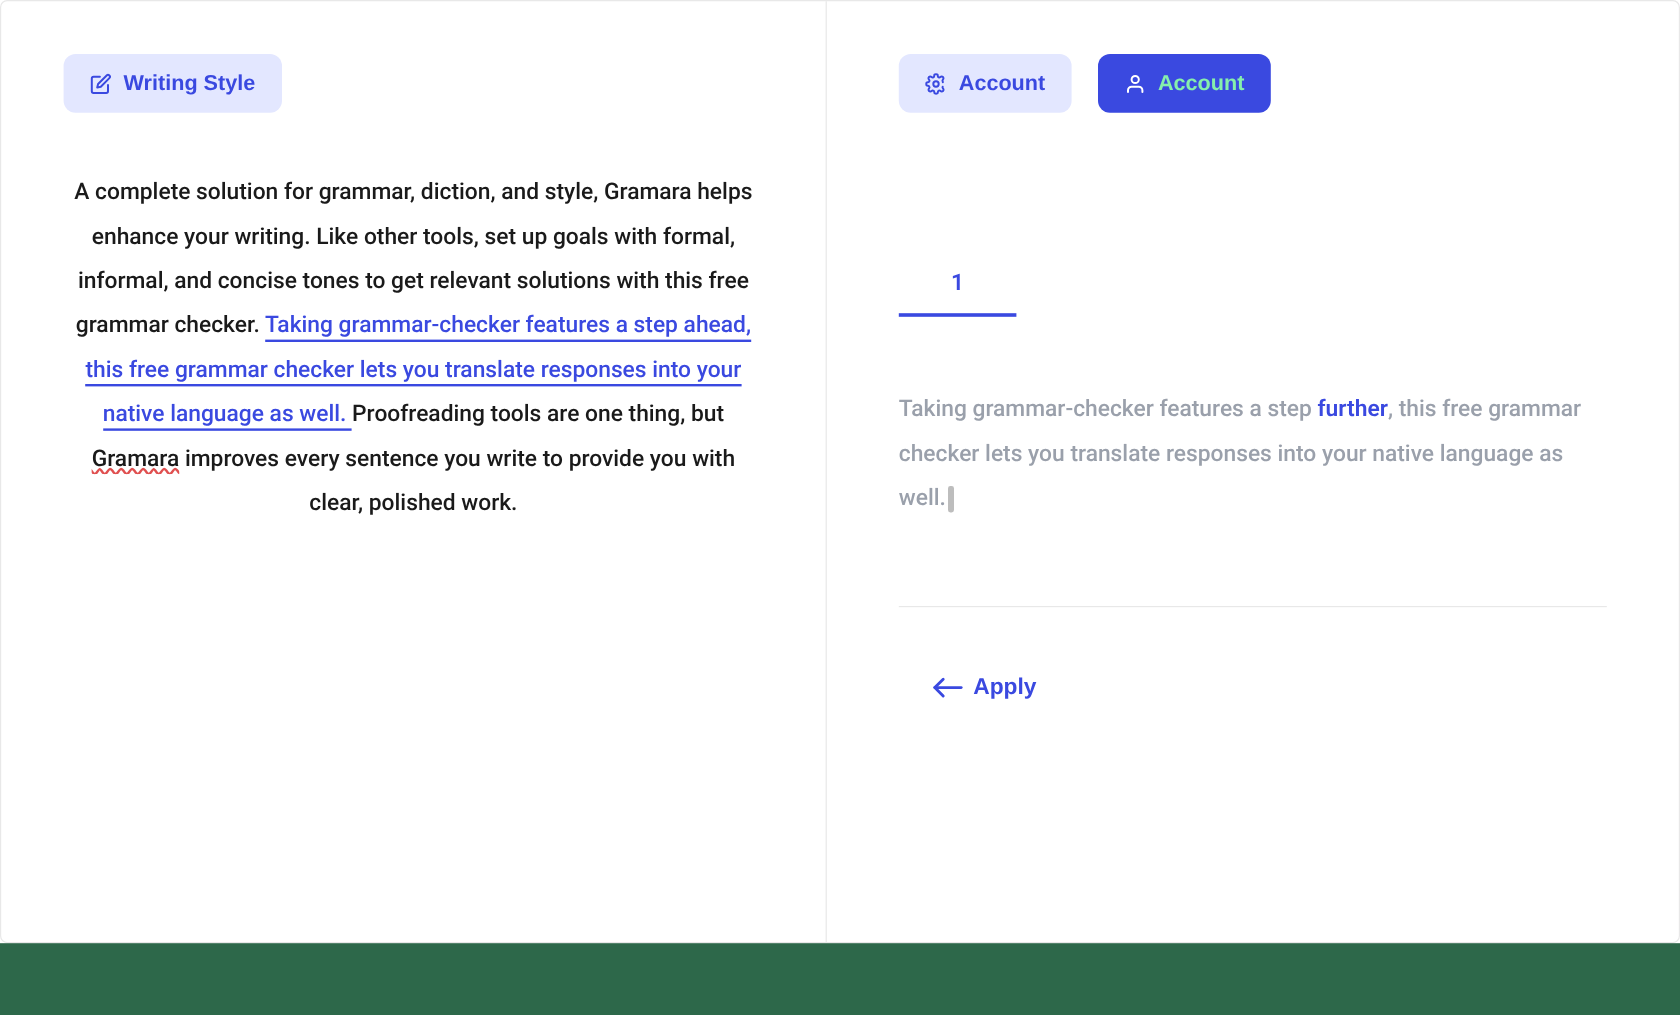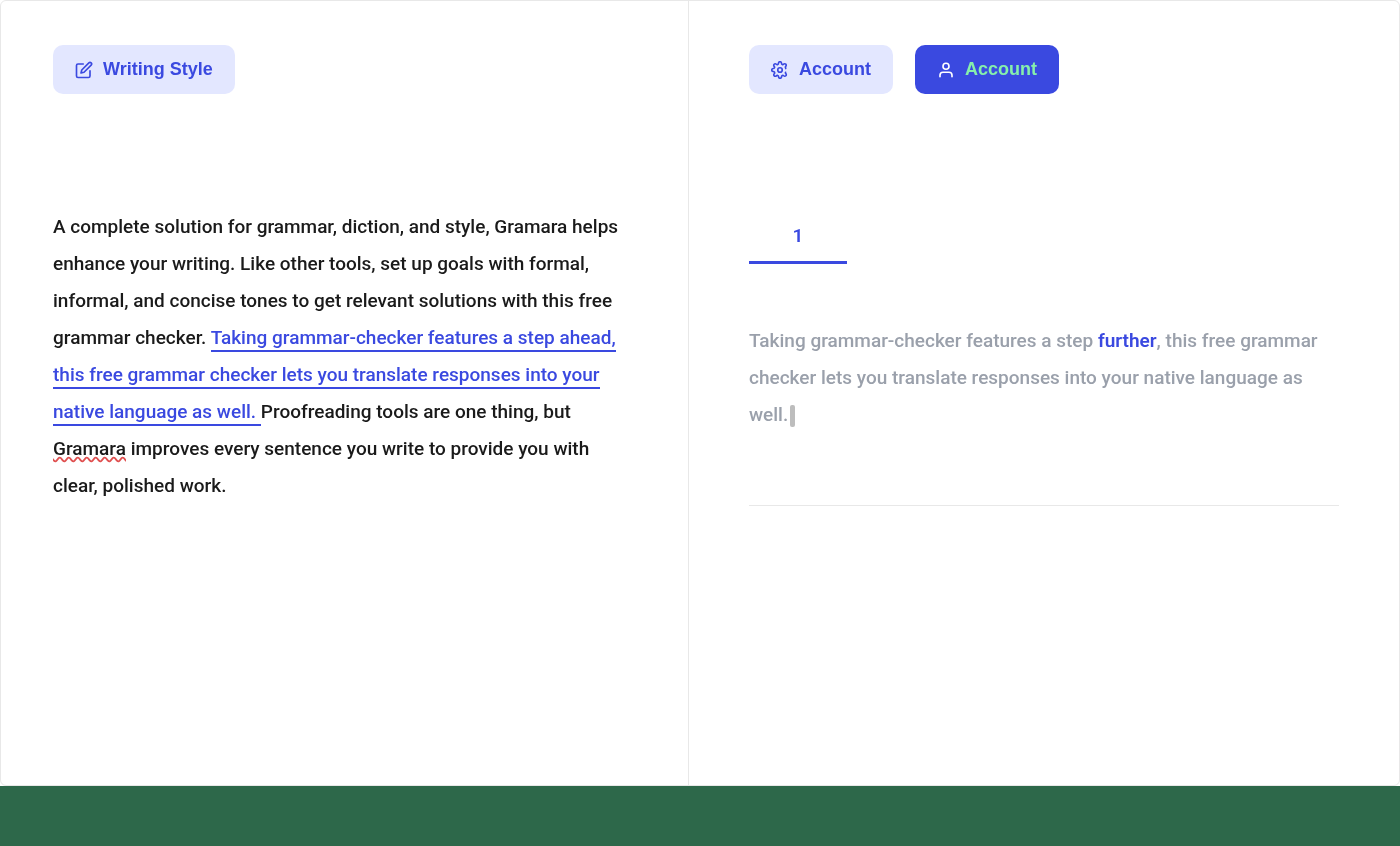--- a/index.html
+++ b/index.html
@@ -44,25 +44,26 @@
     .btn-primary {
       background: #3a49e0;
       color: #86efac;
       text-align: center;
     }
     .right-toolbar {
       display: flex;
       gap: 22px;
     }
     .editor-text {
-      margin-top: 114px;
+      margin-top: 47px;
       font-size: 19px;
       line-height: 1.95;
       color: #1a1a1a;
       font-weight: 500;
+      text-align: center;
     }
     .highlight-link {
       color: #3a49e0;
       border-bottom: 2px solid #3a49e0;
       padding-bottom: 1px;
     }
     .spellcheck {
       text-decoration: underline wavy #e05050;
       text-decoration-skip-ink: none;
     }
@@ -169,17 +170,28 @@
         <span>Account</span>
       </button>
     </div>
 
     <div class="suggestion-tabs">
       <div class="suggestion-tab">1</div>
     </div>
 
     <div class="suggestion-body"><span>Taking grammar-checker features a step </span><span class="suggestion-word">further</span><span>, this free grammar checker lets you translate responses into your native language as well.</span><span class="cursor-bar"></span></div>
 
+    <div class="apply-row">
+      <button class="apply-btn">
+        <span class="icon">
+          <svg width="26" height="18" viewBox="0 0 26 18" fill="none" stroke="#3a49e0" stroke-width="2.4" stroke-linecap="round" stroke-linejoin="round">
+            <line x1="24" y1="9" x2="2" y2="9"></line>
+            <polyline points="9 2 2 9 9 16"></polyline>
+          </svg>
+        </span>
+        <span>Apply</span>
+      </button>
+    </div>
   </div>
 
 </div>
 
 <div class="footer"></div>
 
 </body></html>

